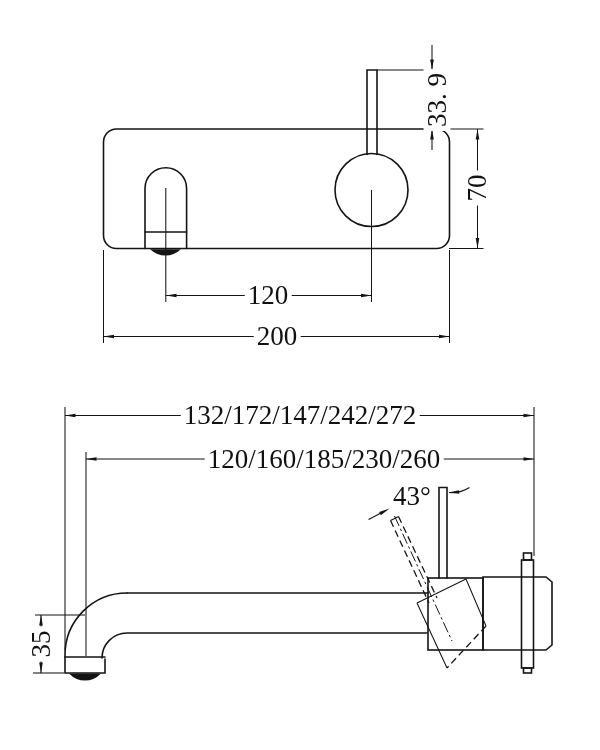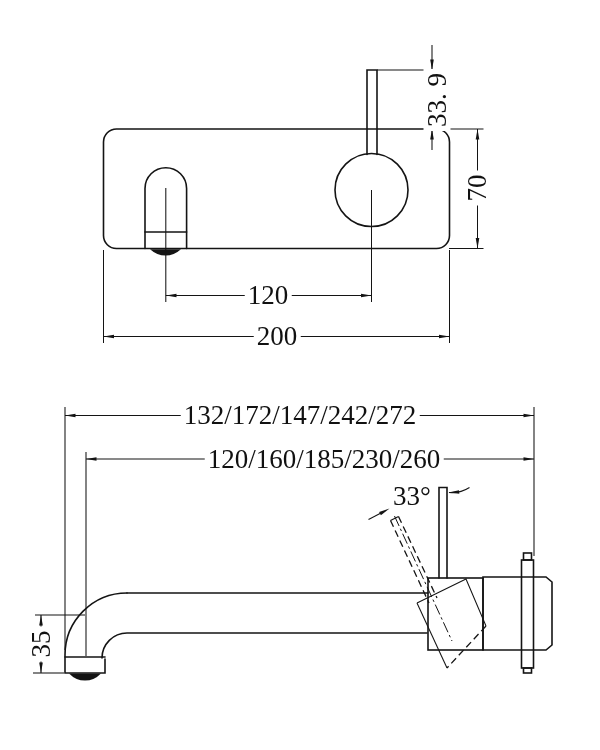--- a/index.html
+++ b/index.html
@@ -115,16 +115,16 @@
       <polygon class="ah" points="448.5,492.5 459,490.2 459.3,493.8"></polygon>
     </g>
   </svg>
 
   <div class="dim-label rot" style="left:437px;top:100px;">33. 9</div>
   <div class="dim-label rot" style="left:477px;top:188px;">70</div>
   <div class="dim-label" style="left:268px;top:295px;">120</div>
   <div class="dim-label" style="left:277px;top:336px;">200</div>
   <div class="dim-label" style="left:300px;top:415px;">132/172/147/242/272</div>
   <div class="dim-label" style="left:309px;top:459px;margin-left:15px;">120/160/185/230/260</div>
-  <div class="dim-label nobg" style="left:412px;top:496px;">33°</div>
+  <div class="dim-label nobg" style="left:412px;top:496px;">43°</div>
   <div class="dim-label rot" style="left:41px;top:644px;">35</div>
 
 </div>
 
 </body></html>

